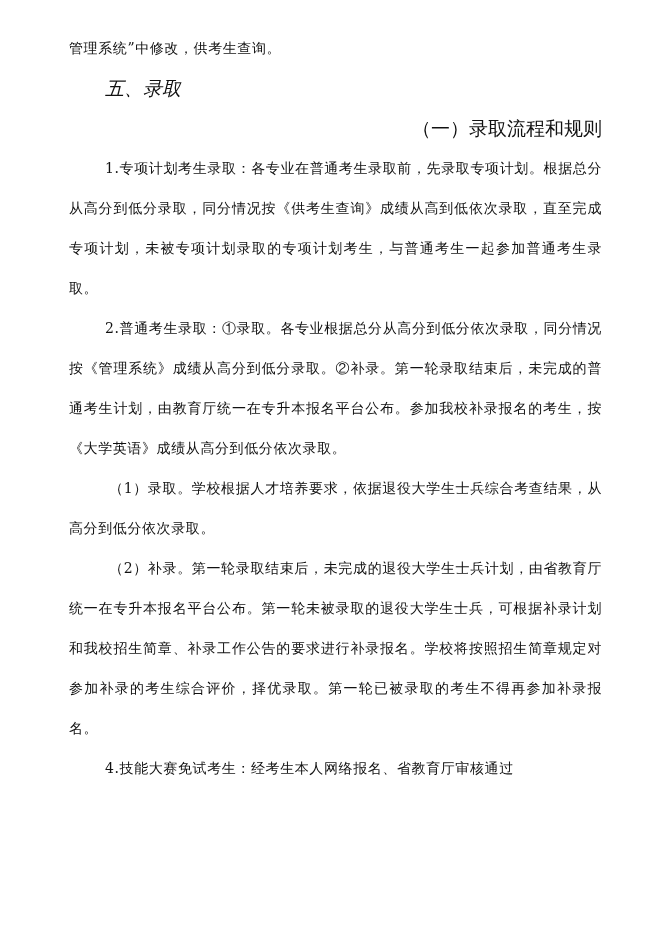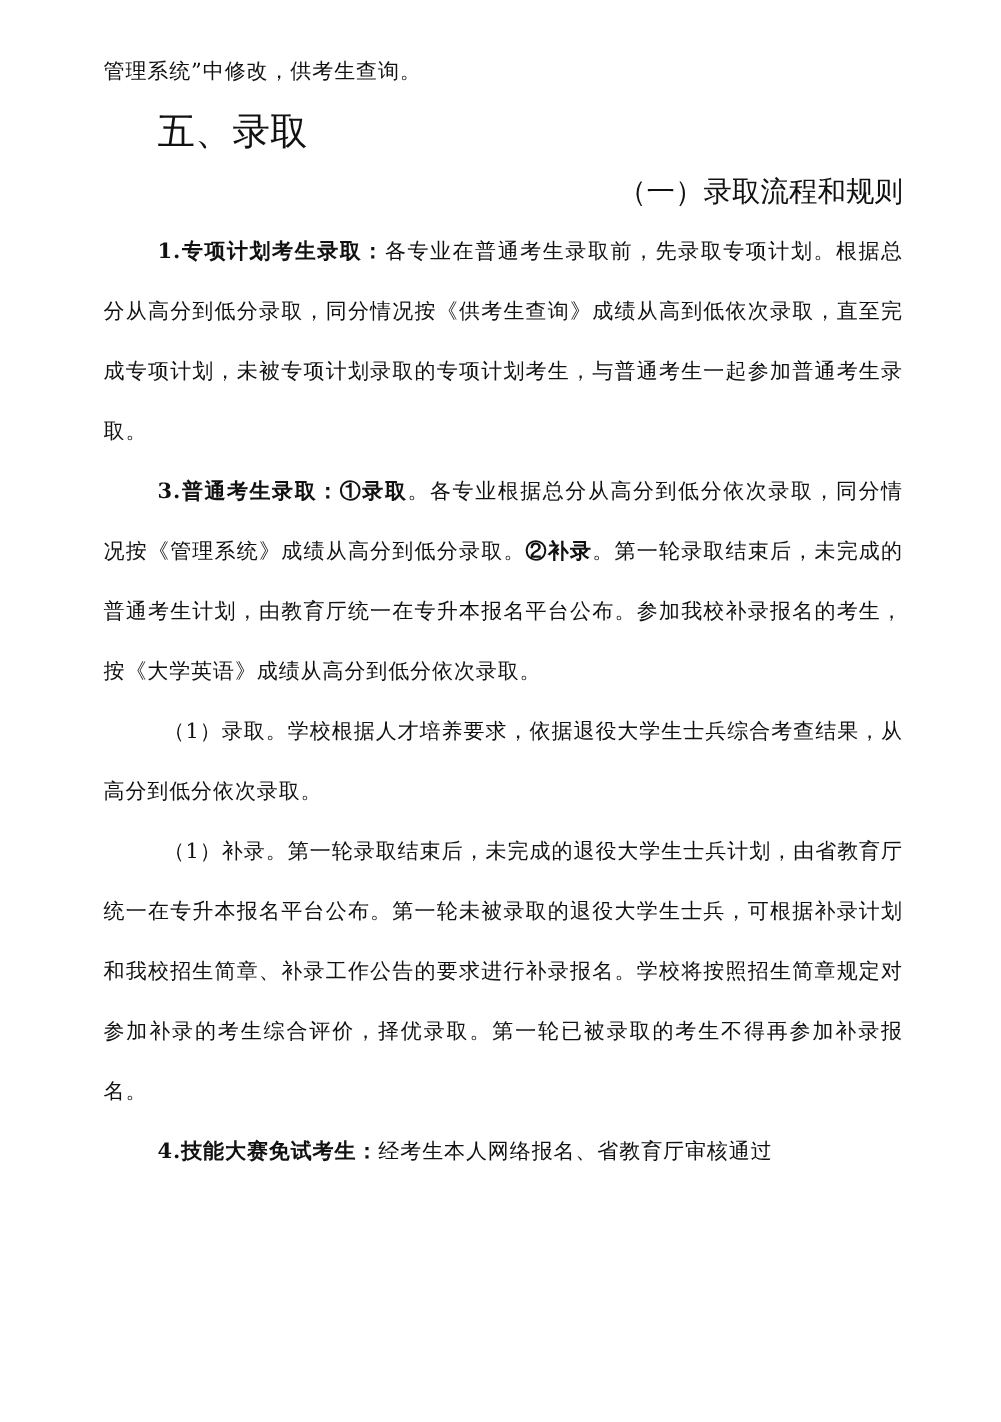--- a/index.html
+++ b/index.html
@@ -24,39 +24,39 @@
   .p {
     font-size: 14px;
     line-height: 40px;
     margin: 0;
     text-align: justify;
     text-justify: inter-character;
     letter-spacing: 0.6px;
   }
   .indent { text-indent: 36px; }
   .indent-h2 { text-indent: 40px; }
-  .b { font-weight: bold; }
-  .h1 { font-size: 25px; line-height: 40px; margin: 0; padding-left: 36px; }
+  .b { font-weight: normal; }
+  .h1 { font-size: 19px; line-height: 40px; margin: 0; padding-left: 36px; font-style: italic; }
   .h2 { font-size: 19px; line-height: 40px; margin: 0; padding-left: 40px; text-align: right; }
 </style>
 </head>
 <body>
 
 <div class="page">
 
   <p class="p">管理系统”中修改，供考生查询。</p>
 
   <p class="h1">五、录取</p>
 
   <p class="h2">（一）录取流程和规则</p>
 
   <p class="p indent"><span class="b">1.专项计划考生录取：</span><span>各专业在普通考生录取前，先录取专项计划。根据总分从高分到低分录取，同分情况按《供考生查询》成绩从高到低依次录取，直至完成专项计划，未被专项计划录取的专项计划考生，与普通考生一起参加普通考生录取。</span></p>
 
-  <p class="p indent"><span class="b">3.普通考生录取：</span><span class="b">①录取</span><span>。各专业根据总分从高分到低分依次录取，同分情况按《管理系统》成绩从高分到低分录取。</span><span class="b">②补录</span><span>。第一轮录取结束后，未完成的普通考生计划，由教育厅统一在专升本报名平台公布。参加我校补录报名的考生，按《大学英语》成绩从高分到低分依次录取。</span></p>
+  <p class="p indent"><span class="b">2.普通考生录取：</span><span class="b">①录取</span><span>。各专业根据总分从高分到低分依次录取，同分情况按《管理系统》成绩从高分到低分录取。</span><span class="b">②补录</span><span>。第一轮录取结束后，未完成的普通考生计划，由教育厅统一在专升本报名平台公布。参加我校补录报名的考生，按《大学英语》成绩从高分到低分依次录取。</span></p>
 
 
   <p class="p indent-h2">（1）录取。学校根据人才培养要求，依据退役大学生士兵综合考查结果，从高分到低分依次录取。</p>
 
-  <p class="p indent-h2">（1）补录。第一轮录取结束后，未完成的退役大学生士兵计划，由省教育厅统一在专升本报名平台公布。第一轮未被录取的退役大学生士兵，可根据补录计划和我校招生简章、补录工作公告的要求进行补录报名。学校将按照招生简章规定对参加补录的考生综合评价，择优录取。第一轮已被录取的考生不得再参加补录报名。</p>
+  <p class="p indent-h2">（2）补录。第一轮录取结束后，未完成的退役大学生士兵计划，由省教育厅统一在专升本报名平台公布。第一轮未被录取的退役大学生士兵，可根据补录计划和我校招生简章、补录工作公告的要求进行补录报名。学校将按照招生简章规定对参加补录的考生综合评价，择优录取。第一轮已被录取的考生不得再参加补录报名。</p>
 
   <p class="p indent"><span class="b">4.技能大赛免试考生：</span><span>经考生本人网络报名、省教育厅审核通过</span></p>
 
 </div>
 
 </body></html>

